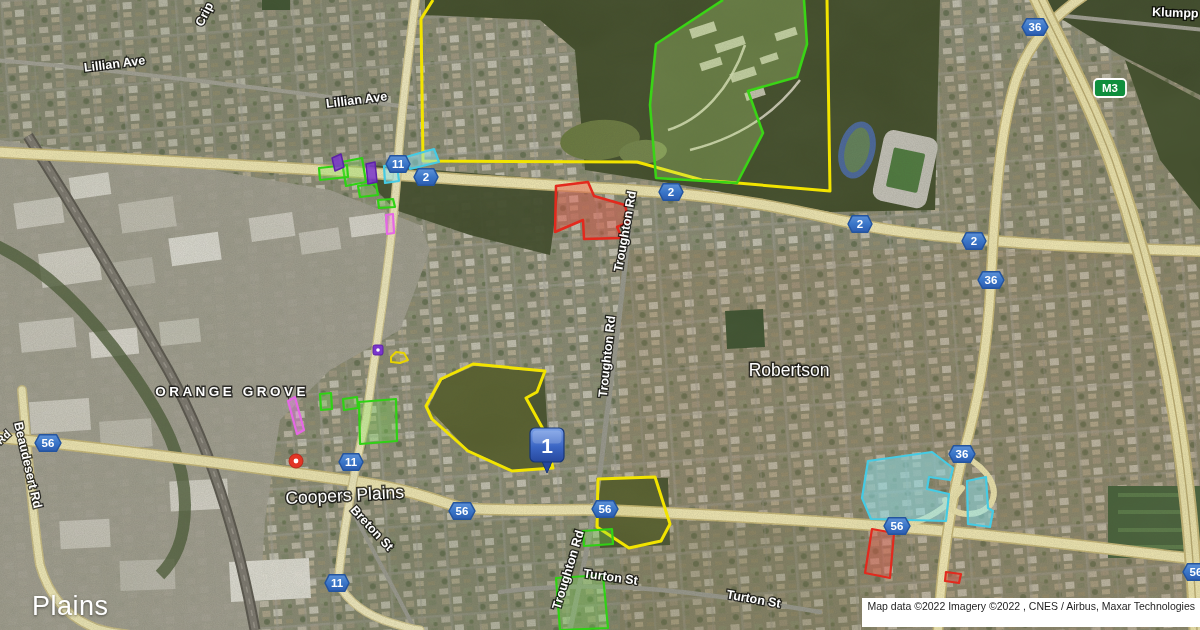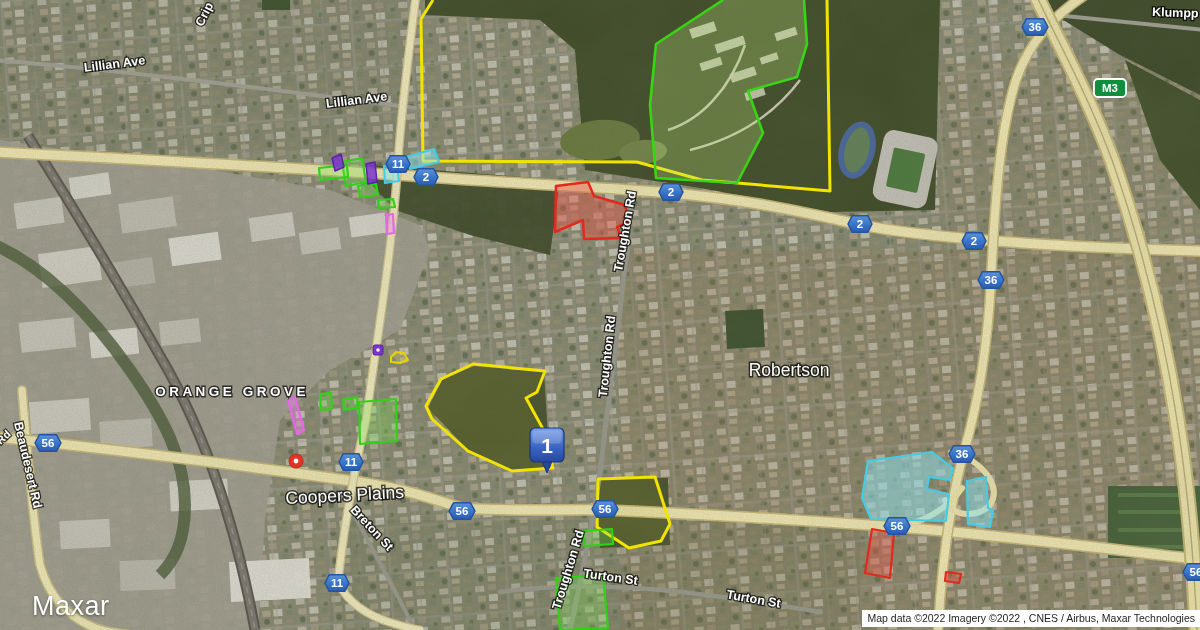--- a/index.html
+++ b/index.html
@@ -12,21 +12,21 @@
         stroke-width:2.4px;stroke-opacity:.72;paint-order:stroke;text-anchor:middle;}
   .loc{font:17.5px "Liberation Sans",sans-serif;fill:#fff;stroke:#000;
         stroke-width:3px;stroke-opacity:.7;paint-order:stroke;text-anchor:middle;}
   .og{font:bold 13.5px "Liberation Sans",sans-serif;letter-spacing:3.5px;fill:#fff;
         stroke:#000;stroke-width:2.8px;stroke-opacity:.7;paint-order:stroke;text-anchor:middle;}
   .shtxt{font:bold 11.5px "Liberation Sans",sans-serif;fill:#fff;text-anchor:middle;}
   .mtxt{font:bold 21px "Liberation Sans",sans-serif;fill:#fff;text-anchor:middle;}
   #google-logo{position:absolute;left:32px;bottom:8px;color:#fff;font-size:27px;
         letter-spacing:.5px;text-shadow:0 1px 3px rgba(0,0,0,.55);font-weight:500;}
   #attribution{position:absolute;right:0;bottom:3px;background:#fff;color:#1e1e1e;
-        font-size:10.5px;padding:2px 5px 3px;white-space:nowrap;}
+        font-size:10.5px;padding:2px 5px 15px;white-space:nowrap;}
 </style>
 </head>
 <body>
 
 <div id="stage">
 <svg width="1200" height="630" viewBox="0 0 1200 630">
   <defs>
     <linearGradient id="shgrad" x1="0" y1="0" x2="0" y2="1">
       <stop offset="0" stop-color="#5e92d8"></stop>
           <stop offset=".5" stop-color="#3a76c8"></stop>
@@ -310,15 +310,15 @@
   </g>
 
   <g transform="translate(547,445)">
     <path d="M-6,14 L0,28 L6,14 Z" fill="#27479e" stroke="#173678" stroke-width="1"></path>
     <rect x="-17" y="-17" width="34" height="34" rx="5" fill="url(#mgrad)" stroke="#173678" stroke-width="1.2"></rect>
     <rect x="-14.5" y="-14.5" width="29" height="13" rx="4" fill="rgba(255,255,255,0.18)"></rect>
     <text class="mtxt" y="7.5">1</text>
   </g>
 </svg>
 
-<div id="google-logo">Maxar</div>
+<div id="google-logo">Plains</div>
 <div id="attribution">Map data ©2022 Imagery ©2022 , CNES / Airbus, Maxar Technologies</div>
 </div>
 
 </body></html>

